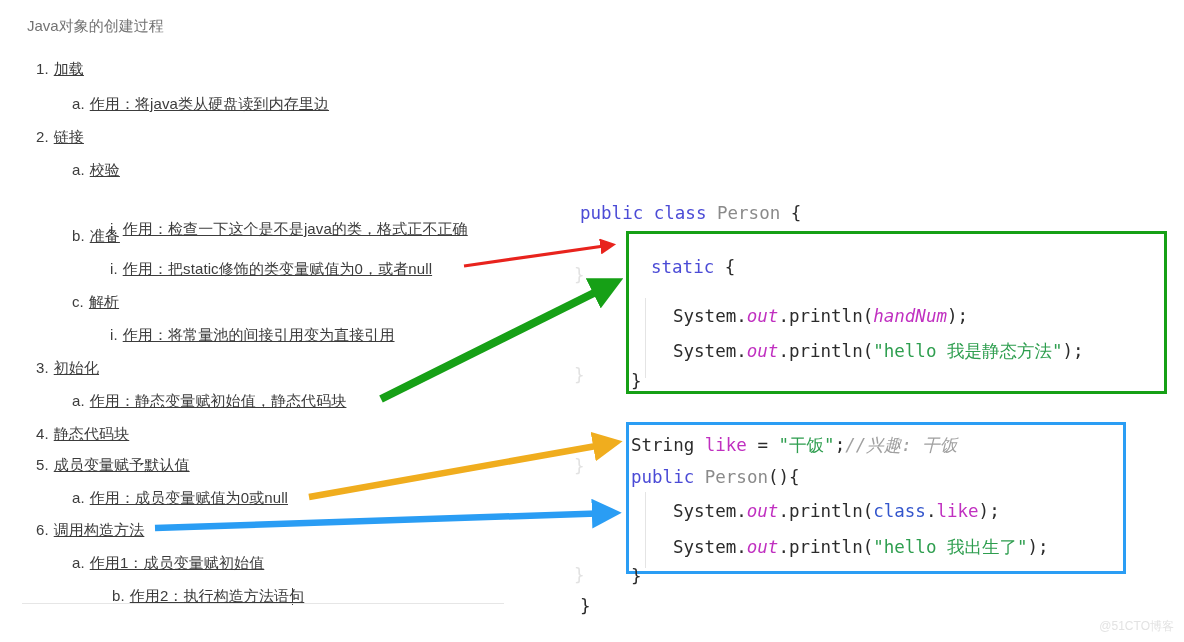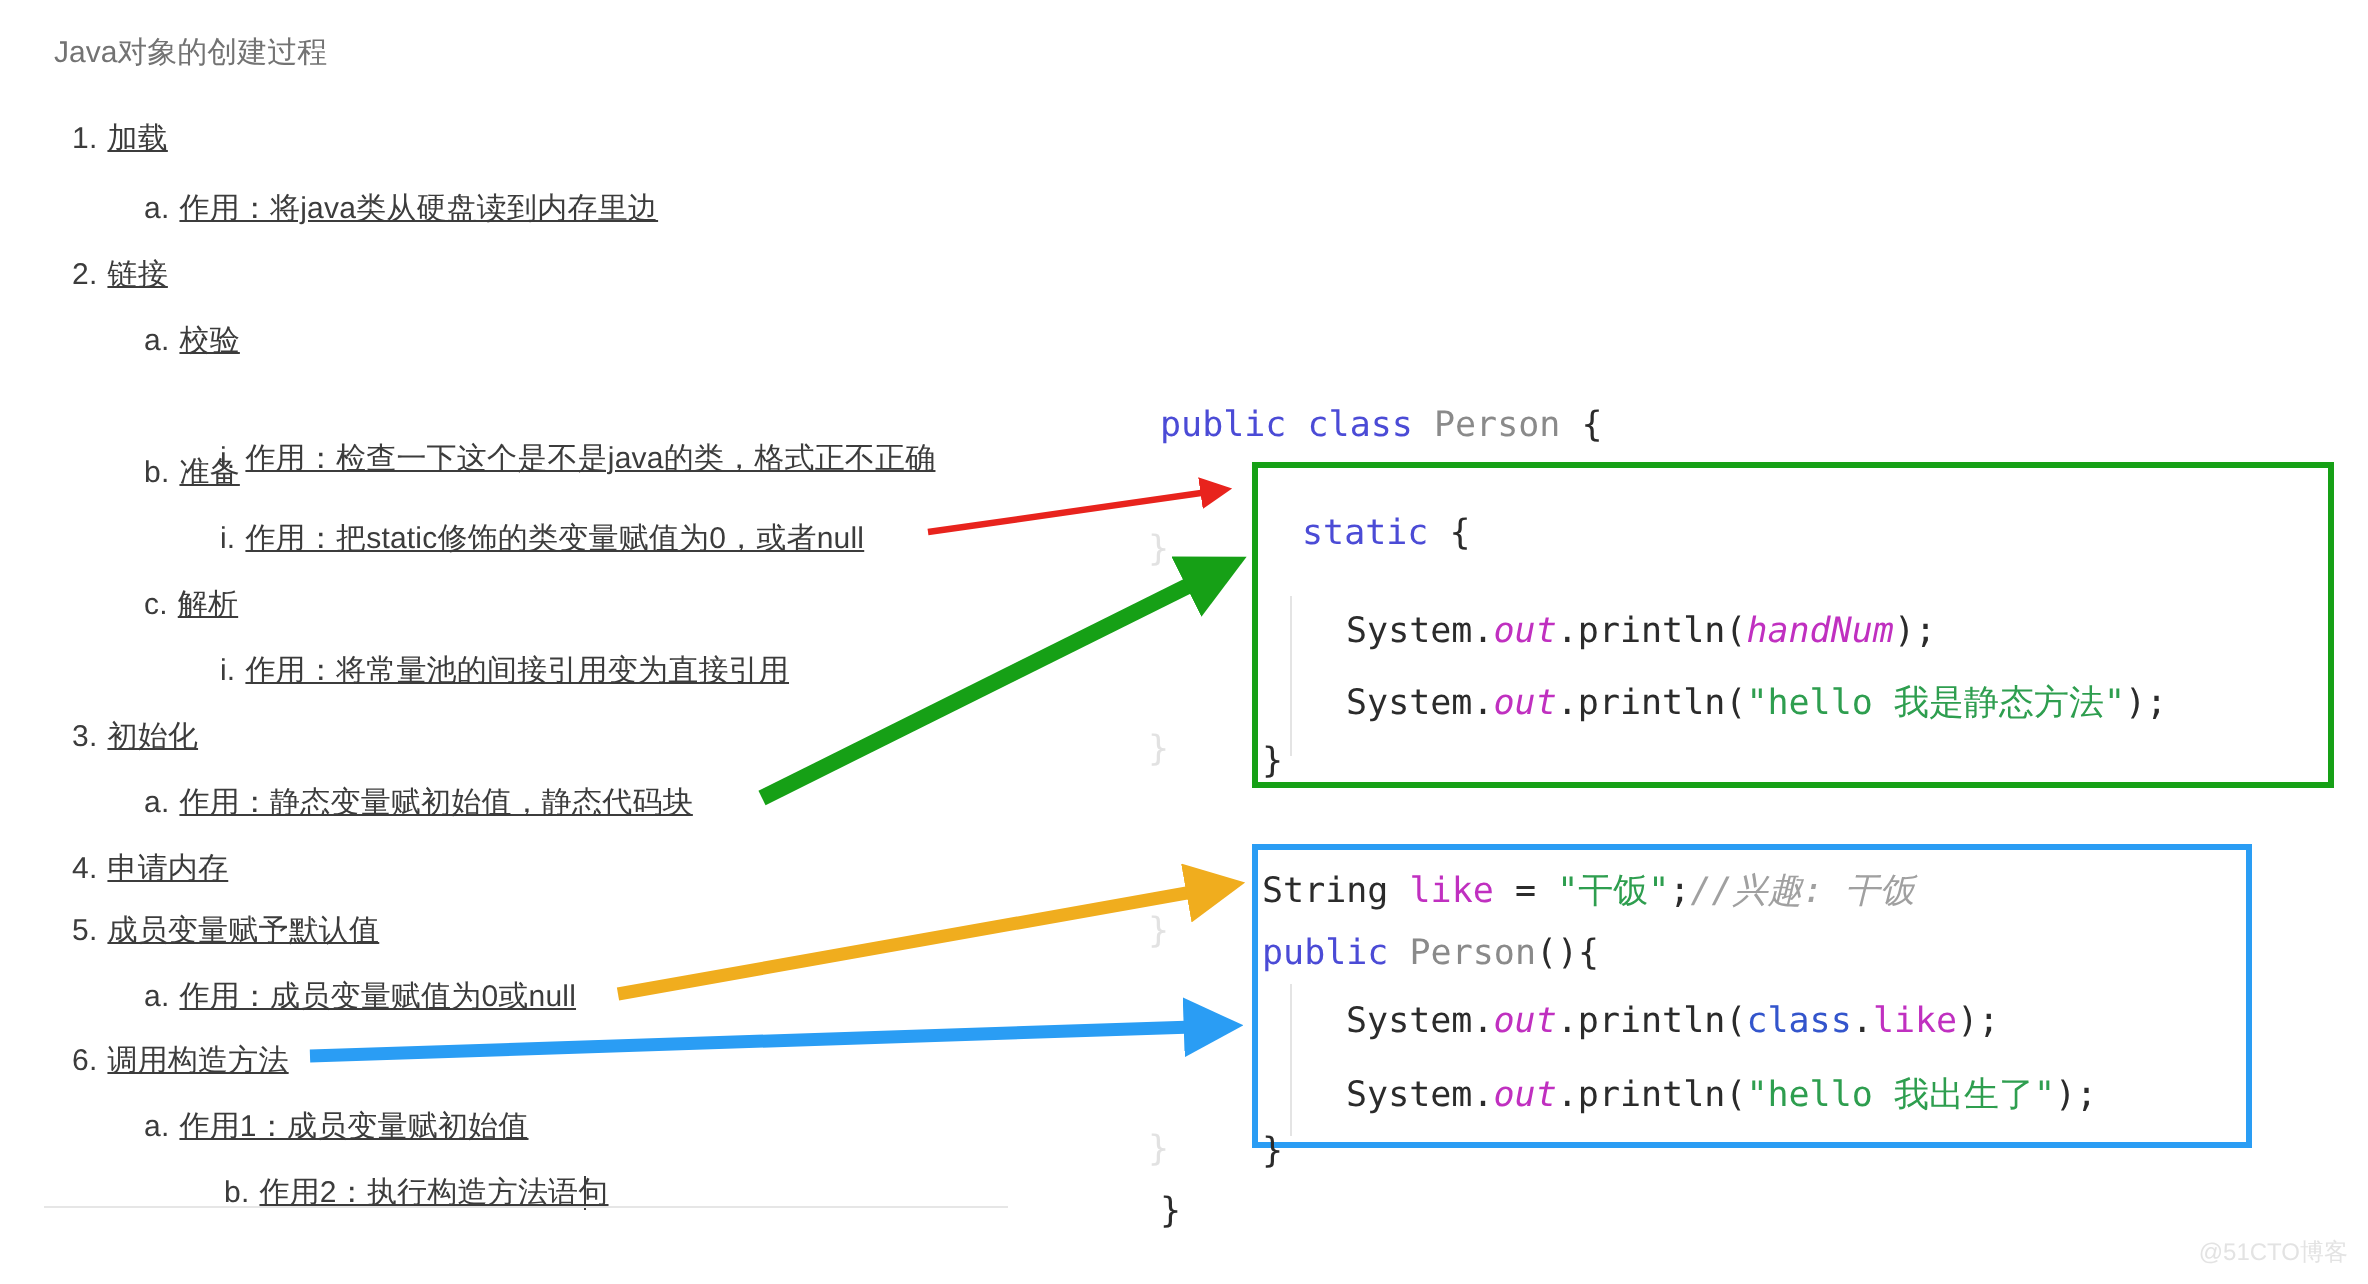--- a/index.html
+++ b/index.html
@@ -144,21 +144,21 @@
         <div class="ol-item lvl2" style="top: 95px;"><span class="marker">a.</span><span>作用：将java类从硬盘读到内存里边</span></div>
         <div class="ol-item lvl1" style="top: 128px;"><span class="marker">2.</span><span>链接</span></div>
         <div class="ol-item lvl2" style="top: 161px;"><span class="marker">a.</span><span>校验</span></div>
         <div class="ol-item lvl3" style="top: 194px; margin-top: 26px;"><span class="marker">i.</span><span>作用：检查一下这个是不是java的类，格式正不正确</span></div>
         <div class="ol-item lvl2" style="top: 227px;"><span class="marker">b.</span><span>准备</span></div>
         <div class="ol-item lvl3" style="top: 260px;"><span class="marker">i.</span><span>作用：把static修饰的类变量赋值为0，或者null</span></div>
         <div class="ol-item lvl2" style="top: 293px;"><span class="marker">c.</span><span>解析</span></div>
         <div class="ol-item lvl3" style="top: 326px;"><span class="marker">i.</span><span>作用：将常量池的间接引用变为直接引用</span></div>
         <div class="ol-item lvl1" style="top: 359px;"><span class="marker">3.</span><span>初始化</span></div>
         <div class="ol-item lvl2" style="top: 392px;"><span class="marker">a.</span><span>作用：静态变量赋初始值，静态代码块</span></div>
-        <div class="ol-item lvl1" style="top: 425px;"><span class="marker">4.</span><span>申请内存</span></div>
+        <div class="ol-item lvl1" style="top: 425px;"><span class="marker">4.</span><span>静态代码块</span></div>
         <div class="ol-item lvl1" style="top: 456px;"><span class="marker">5.</span><span>成员变量赋予默认值</span></div>
         <div class="ol-item lvl2" style="top: 489px;"><span class="marker">a.</span><span>作用：成员变量赋值为0或null</span></div>
         <div class="ol-item lvl1" style="top: 521px;"><span class="marker">6.</span><span>调用构造方法</span></div>
         <div class="ol-item lvl2" style="top: 554px;"><span class="marker">a.</span><span>作用1：成员变量赋初始值</span></div>
         <div class="ol-item lvl2" style="top: 587px; margin-left: 40px;"><span class="marker">b.</span><span>作用2：执行构造方法语句</span></div>
       </div>
 
     <div class="ol-caret" id="text-caret" style="top: 588px; left: 292px;"></div>
     <div class="ol-rule"></div>
   </div>

